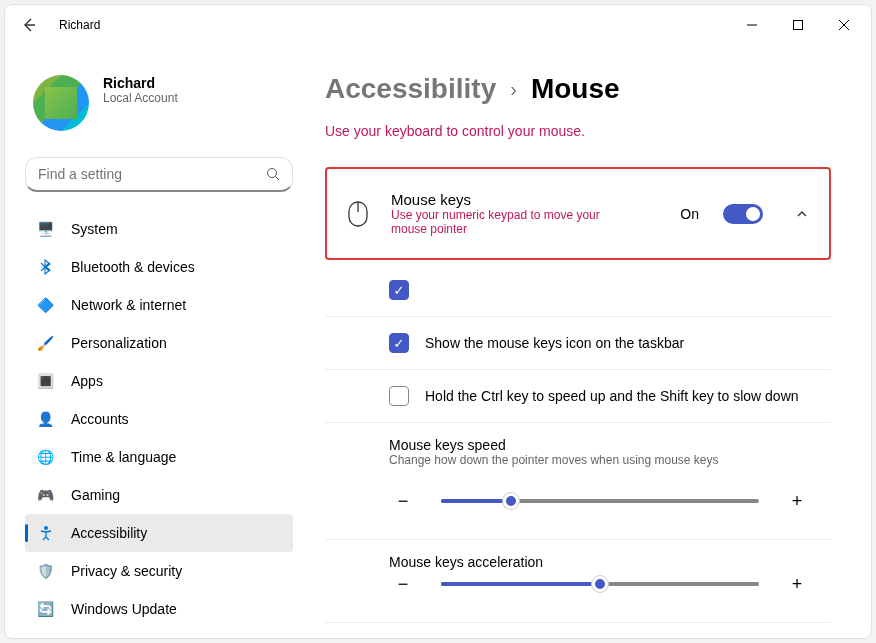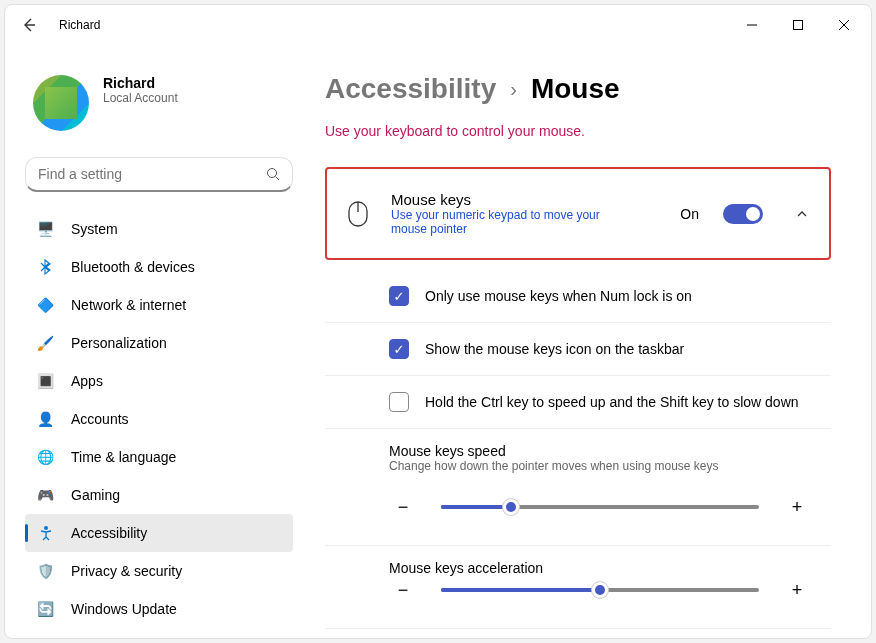--- a/index.html
+++ b/index.html
@@ -23,25 +23,25 @@
     .nav-item { display: flex; align-items: center; gap: 16px; padding: 10px 12px; border-radius: 4px; cursor: pointer; font-size: 14px; position: relative; }
     .nav-item.active { background: #eaeaea; }
     .nav-item.active::before { content: ''; position: absolute; left: 0; top: 10px; bottom: 10px; width: 3px; background: #0067c0; border-radius: 2px; }
     .nav-icon { width: 18px; height: 18px; display: flex; align-items: center; justify-content: center; font-size: 14px; }
     .main { flex: 1; padding: 28px 40px 20px 20px; overflow-y: auto; }
     .breadcrumb { display: flex; align-items: center; gap: 14px; margin-bottom: 18px; }
     .bc-parent { font-size: 28px; font-weight: 600; color: #777; cursor: pointer; }
     .bc-sep { font-size: 20px; color: #777; }
     .bc-current { font-size: 28px; font-weight: 600; }
     .page-desc { font-size: 14px; color: #be185d; margin-bottom: 28px; }
-    .card { border: 2px solid #d93838; border-radius: 4px; padding: 22px 20px; display: flex; align-items: center; gap: 20px; margin-bottom: 10px; }
+    .card { border: 2px solid #d93838; border-radius: 4px; padding: 22px 20px; display: flex; align-items: center; gap: 20px; margin-bottom: 4px; }
     .card-icon { width: 24px; }
     .card-body { flex: 1; }
     .card-title { font-size: 15px; }
-    .card-sub { font-size: 12px; color: #1d4ed8; max-width: 240px; }
+    .card-sub { font-size: 12px; color: #be185d; max-width: 240px; }
     .toggle-state { font-size: 14px; margin-right: 4px; }
     .toggle { width: 40px; height: 20px; background: #4459c4; border-radius: 10px; position: relative; cursor: pointer; }
     .toggle::after { content: ''; position: absolute; right: 3px; top: 3px; width: 14px; height: 14px; background: #fff; border-radius: 50%; }
     .chev { margin-left: 12px; cursor: pointer; }
     .sub-row { padding: 16px 20px 16px 64px; display: flex; align-items: center; gap: 16px; border-bottom: 1px solid #eee; }
     .chk { width: 20px; height: 20px; border-radius: 4px; border: 1px solid #888; flex-shrink: 0; }
     .chk.checked { background: #4459c4; border-color: #4459c4; display: flex; align-items: center; justify-content: center; color: #fff; font-size: 13px; }
     .chk-label { font-size: 14px; }
     .slider-block { padding: 14px 20px 24px 64px; border-bottom: 1px solid #eee; }
     .slider-title { font-size: 14px; }
@@ -184,21 +184,20 @@
         <span class="chev">
             <svg width="14" height="14" viewBox="0 0 14 14">
               <path d="M3 9l4-4 4 4" stroke="#333" fill="none" stroke-width="1.3"></path>
             </svg>
           </span>
       </div>
 
       <div id="checks">
           <div class="sub-row">
             <div class="chk checked">✓</div>
-            <span class="chk-label">Only use mouse keys when Num lock is on</span>
           </div>
           <div class="sub-row">
             <div class="chk checked">✓</div>
             <span class="chk-label">Show the mouse keys icon on the taskbar</span>
           </div>
           <div class="sub-row">
             <div class="chk "></div>
             <span class="chk-label">Hold the Ctrl key to speed up and the Shift key to slow down</span>
           </div>
         </div>

